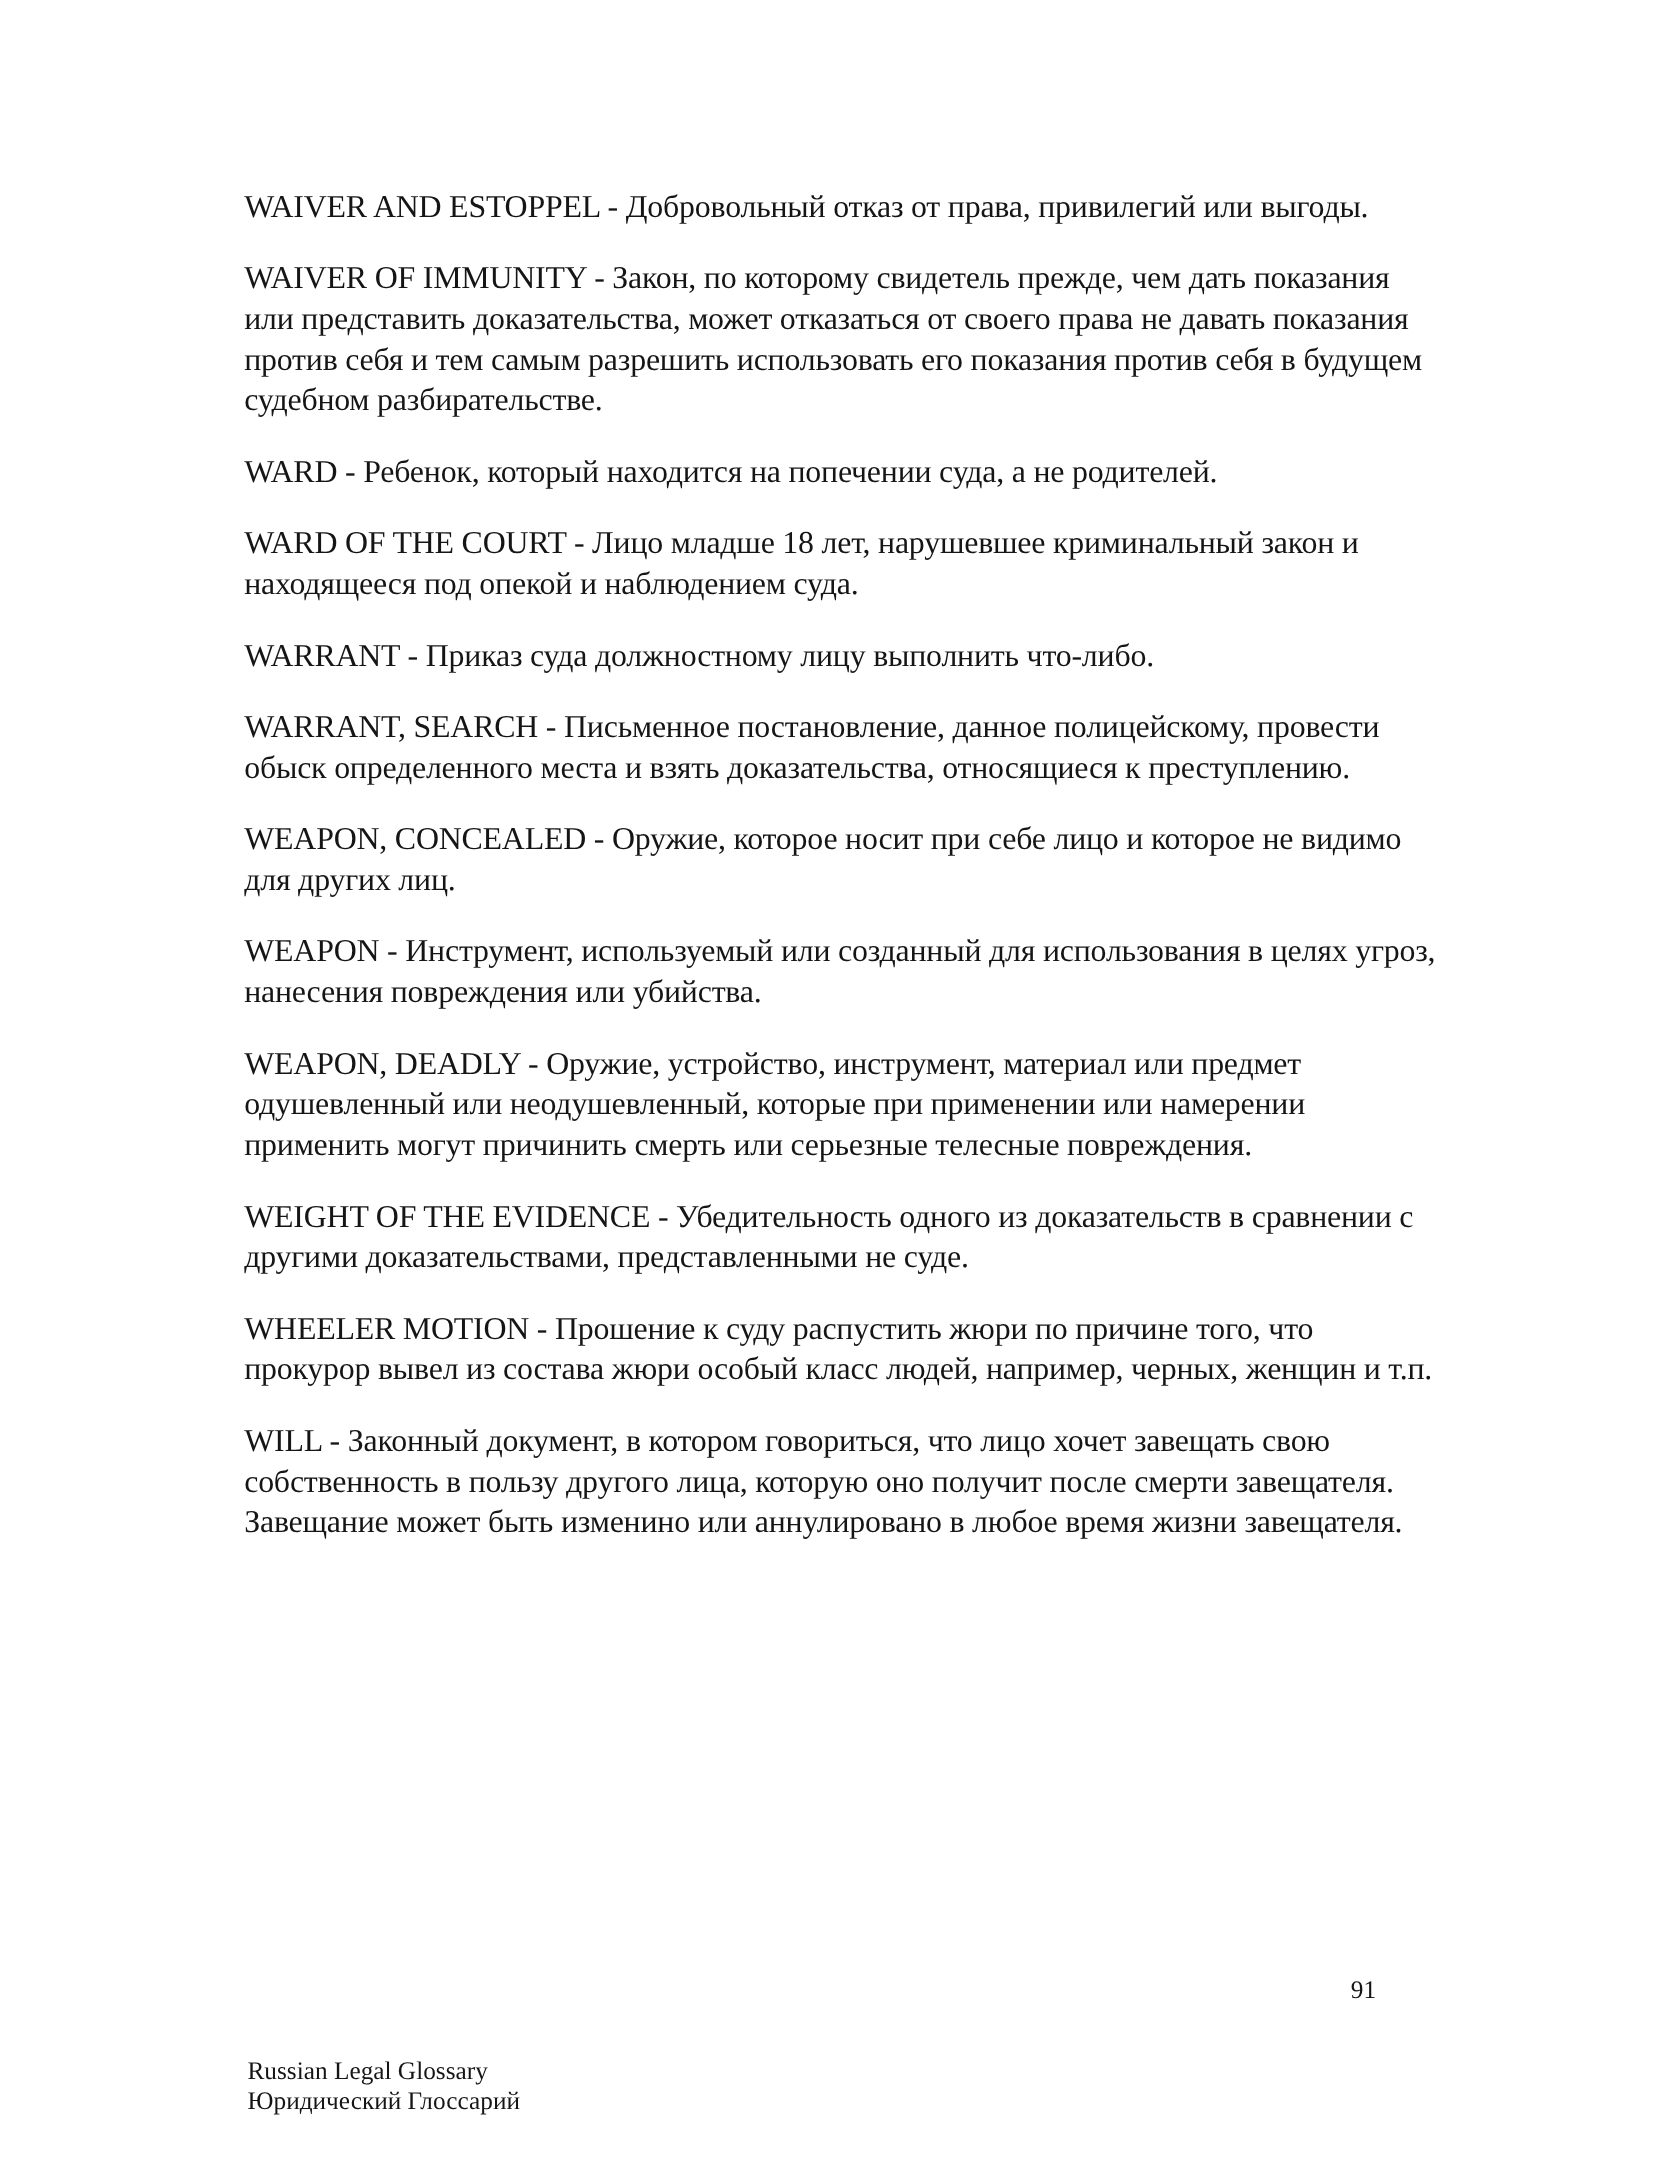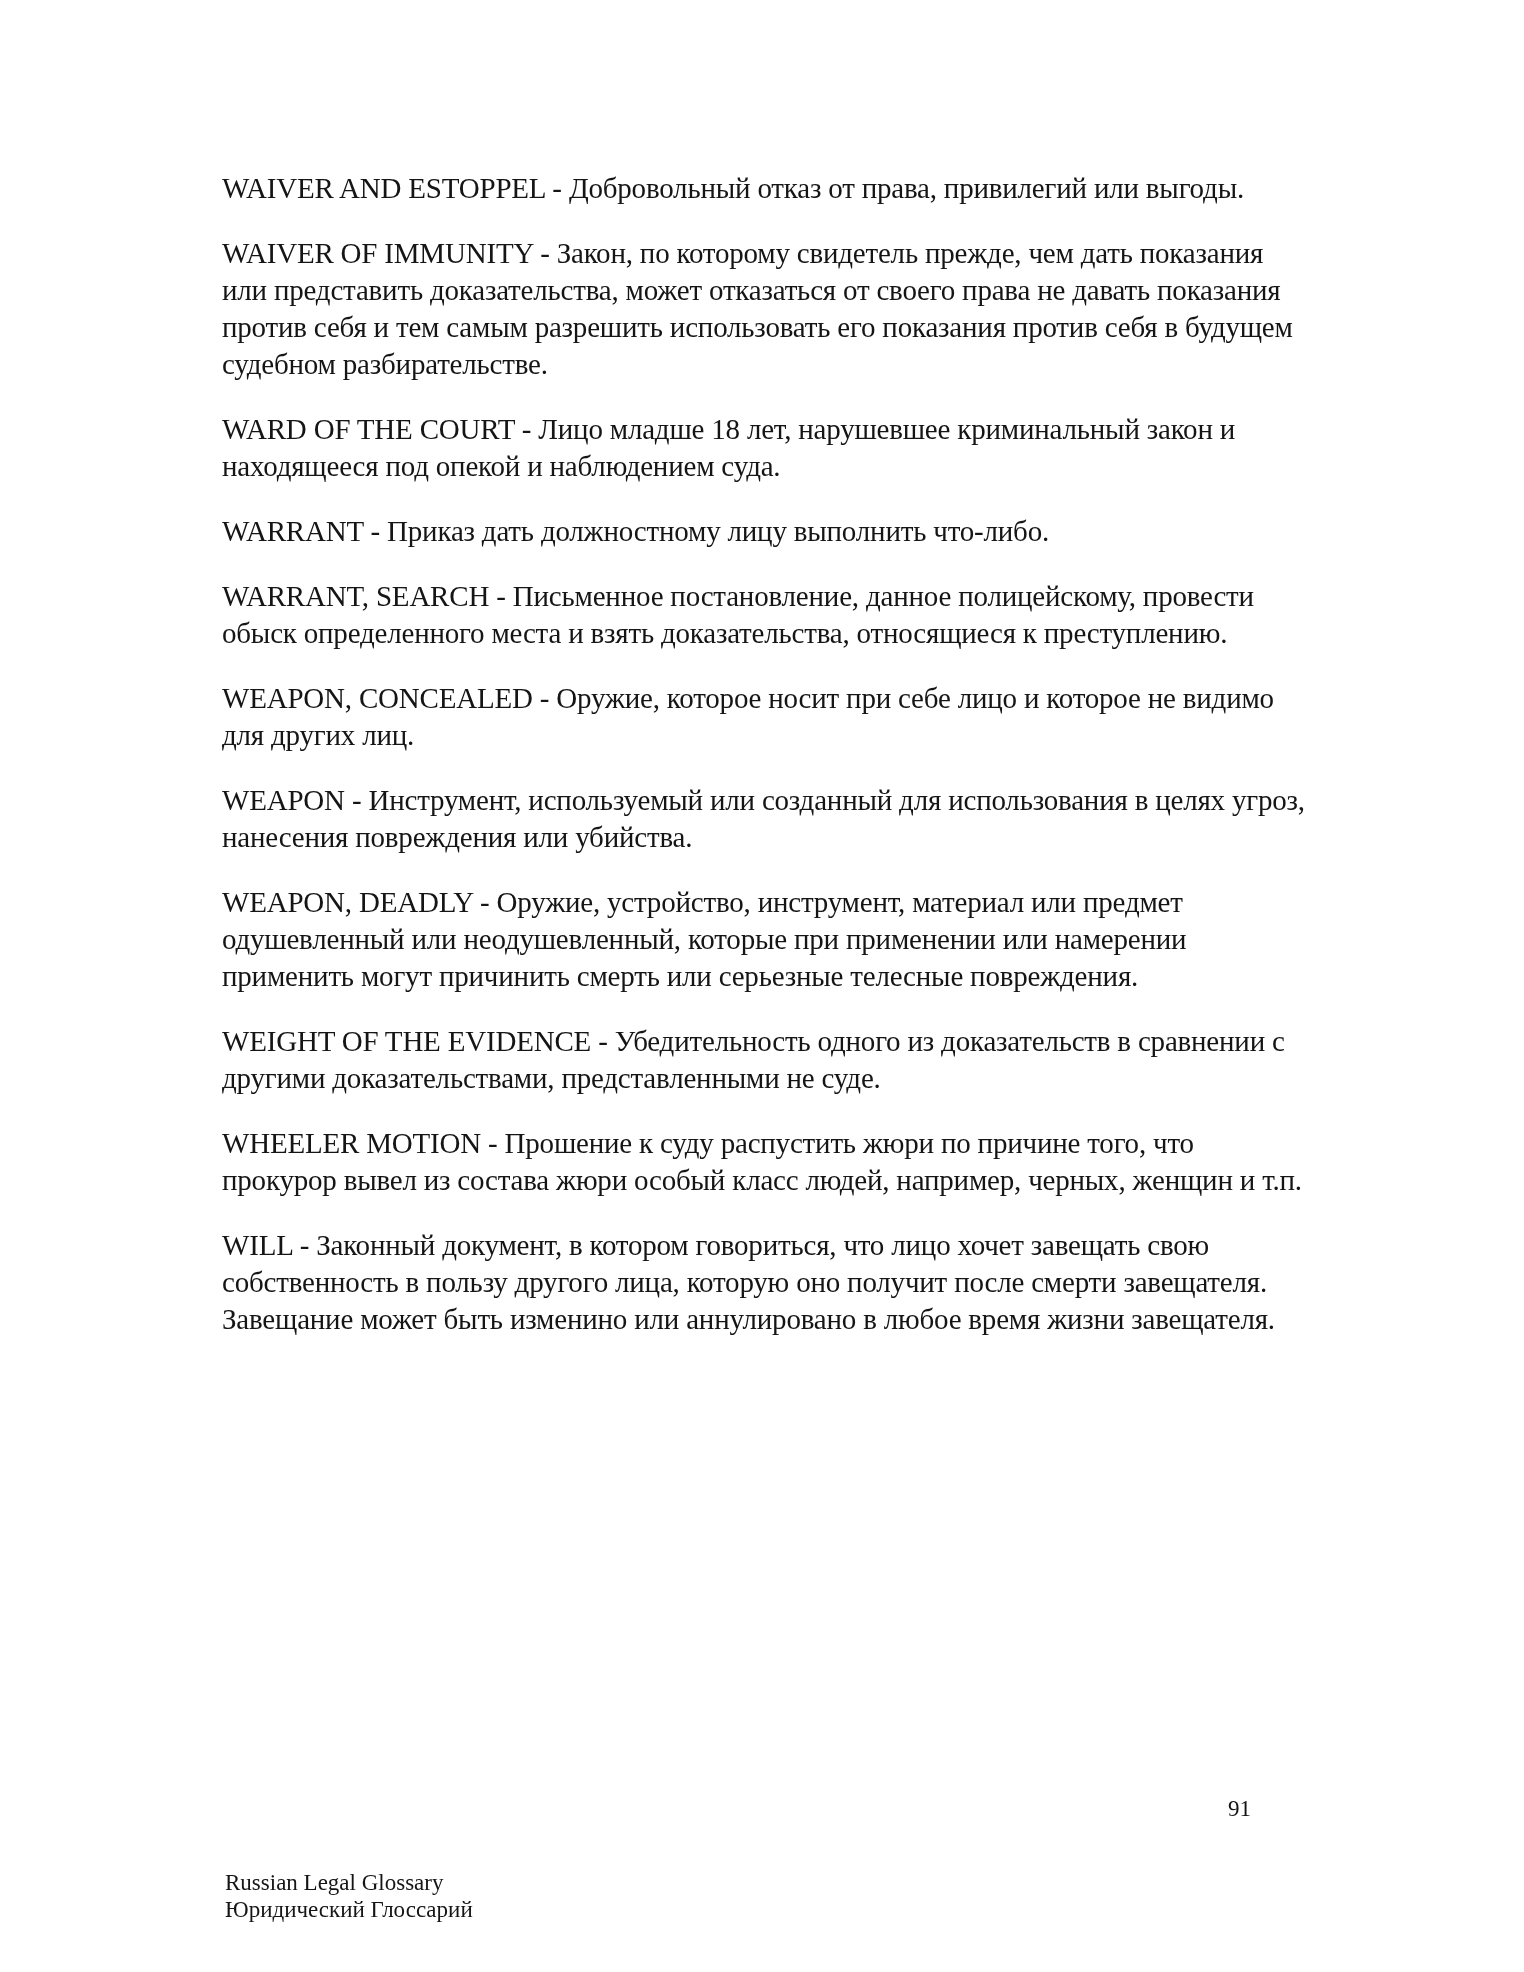--- a/index.html
+++ b/index.html
@@ -57,31 +57,36 @@
       <span>-</span>
       <span>Добровольный отказ от права, привилегий или выгоды.</span>
     </p>
 
     <p class="entry">
       <span>WAIVER OF IMMUNITY</span>
       <span>-</span>
       <span>Закон, по которому свидетель прежде, чем дать показания или представить доказательства, может отказаться от своего права не давать показания против себя и тем самым разрешить использовать его показания против себя в будущем судебном разбирательстве.</span>
     </p>
 
+    <p class="entry">
+      <span>WARD</span>
+      <span>-</span>
+      <span>Ребенок, который находится на попечении суда, а не родителей.</span>
+    </p>
 
     <p class="entry">
       <span>WARD OF THE COURT</span>
       <span>-</span>
       <span>Лицо младше 18 лет, нарушевшее криминальный закон и находящееся под опекой и наблюдением суда.</span>
     </p>
 
     <p class="entry">
       <span>WARRANT</span>
       <span>-</span>
-      <span>Приказ дать должностному лицу выполнить что-либо.</span>
+      <span>Приказ суда должностному лицу выполнить что-либо.</span>
     </p>
 
 
     <p class="entry">
       <span>WARRANT, SEARCH</span>
       <span>-</span>
       <span>Письменное постановление, данное полицейскому, провести обыск определенного места и взять доказательства, относящиеся к преступлению.</span>
     </p>
 
     <p class="entry">

